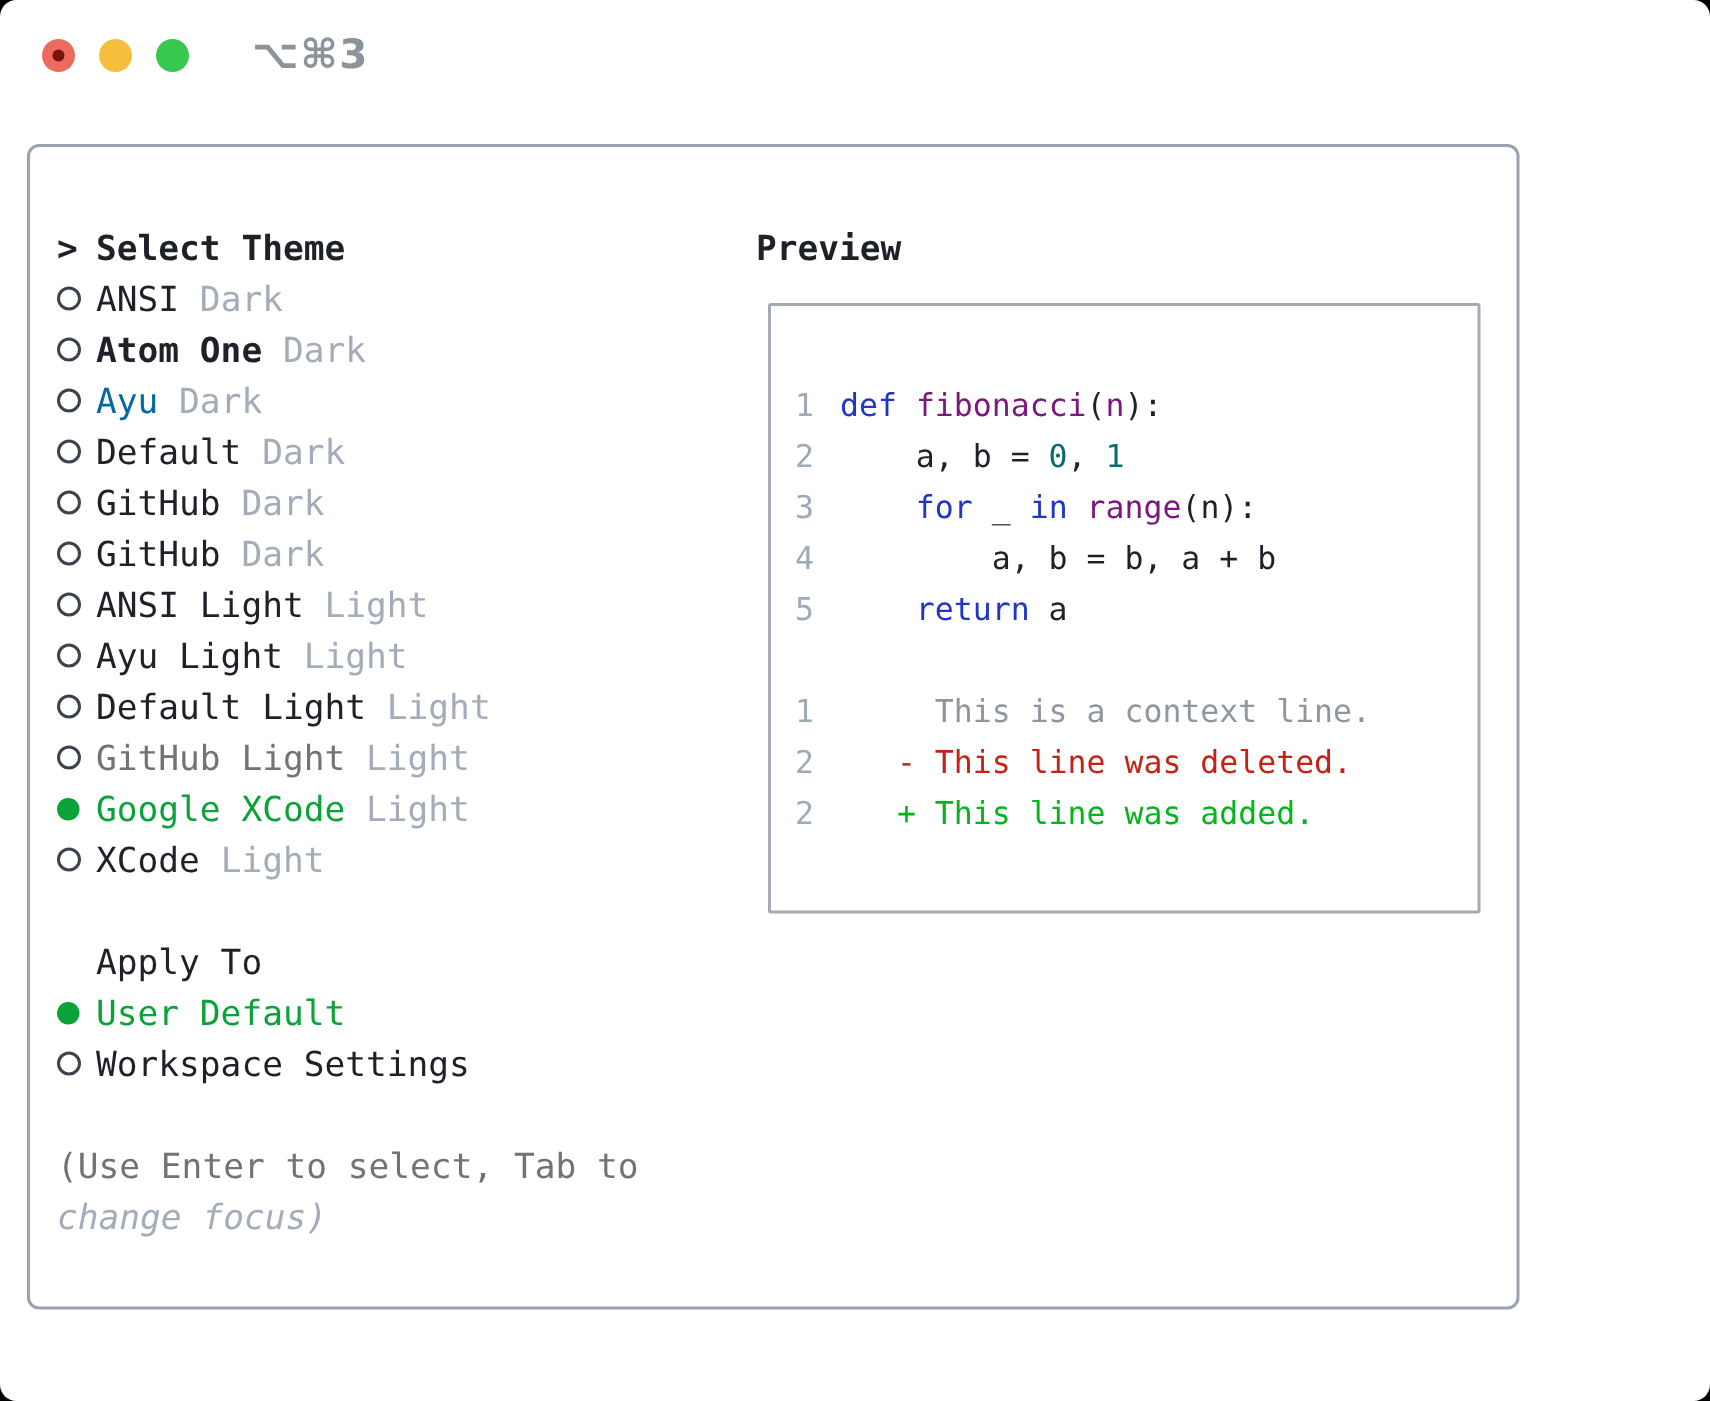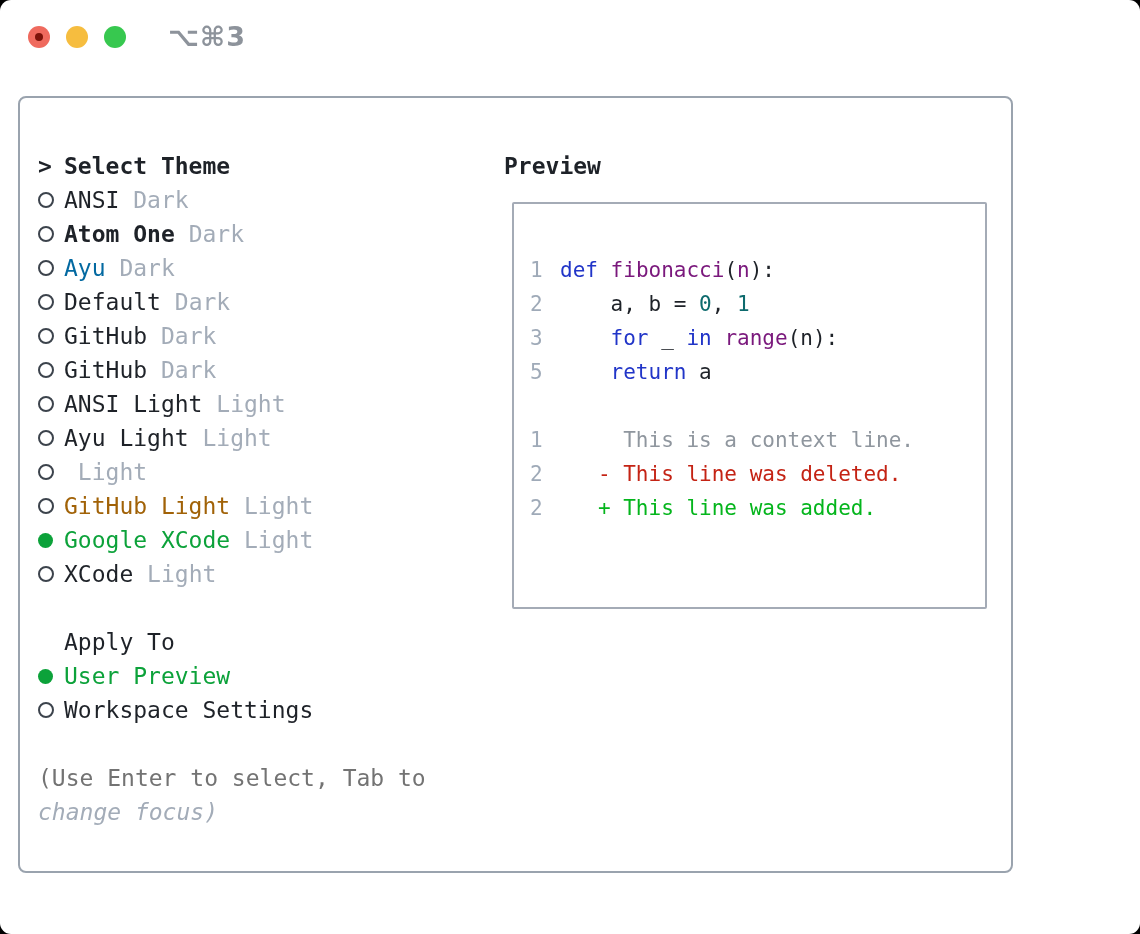--- a/index.html
+++ b/index.html
@@ -67,53 +67,54 @@
 
       <div id="theme-list">
           <div class="row"><span class="marker"><span class="radio"></span></span><span style="color: rgb(30, 34, 40);">ANSI</span><span style="color: rgb(163, 172, 184);"> Dark</span></div>
           <div class="row"><span class="marker"><span class="radio"></span></span><span style="color: rgb(30, 34, 40); font-weight: bold;">Atom One</span><span style="color: rgb(163, 172, 184);"> Dark</span></div>
           <div class="row"><span class="marker"><span class="radio"></span></span><span style="color: #0369a1;">Ayu</span><span style="color: rgb(163, 172, 184);"> Dark</span></div>
           <div class="row"><span class="marker"><span class="radio"></span></span><span style="color: rgb(30, 34, 40);">Default</span><span style="color: rgb(163, 172, 184);"> Dark</span></div>
           <div class="row"><span class="marker"><span class="radio"></span></span><span style="color: rgb(30, 34, 40);">GitHub</span><span style="color: rgb(163, 172, 184);"> Dark</span></div>
           <div class="row"><span class="marker"><span class="radio"></span></span><span style="color: rgb(30, 34, 40);">GitHub</span><span style="color: rgb(163, 172, 184);"> Dark</span></div>
           <div class="row"><span class="marker"><span class="radio"></span></span><span style="color: rgb(30, 34, 40);">ANSI Light</span><span style="color: rgb(163, 172, 184);"> Light</span></div>
           <div class="row"><span class="marker"><span class="radio"></span></span><span style="color: rgb(30, 34, 40); text-align: center;">Ayu Light</span><span style="color: rgb(163, 172, 184);"> Light</span></div>
-          <div class="row"><span class="marker"><span class="radio"></span></span><span style="color: rgb(163, 172, 184);"> Light</span></div>
-          <div class="row"><span class="marker"><span class="radio"></span></span><span style="color: #a16207;">GitHub Light</span><span style="color: rgb(163, 172, 184);"> Light</span></div>
+          <div class="row"><span class="marker"><span class="radio"></span></span><span style="color: rgb(30, 34, 40);">Default Light</span><span style="color: rgb(163, 172, 184);"> Light</span></div>
+          <div class="row"><span class="marker"><span class="radio"></span></span><span style="color: #737373;">GitHub Light</span><span style="color: rgb(163, 172, 184);"> Light</span></div>
           <div class="row"><span class="marker"><span class="radio-selected" style="background: rgb(12, 162, 58);"></span></span><span style="color: rgb(12, 162, 58);">Google XCode</span><span style="color: rgb(163, 172, 184);"> Light</span></div>
           <div class="row"><span class="marker"><span class="radio"></span></span><span style="color: rgb(30, 34, 40);">XCode</span><span style="color: rgb(163, 172, 184);"> Light</span></div>
         </div>
 
       <div class="spacer"></div>
 
       <div class="row">
         <span class="marker"></span>
         <span>Apply To</span>
       </div>
 
       <div id="apply-list">
-          <div class="row"><span class="marker"><span class="radio-selected" style="background: rgb(12, 162, 58);"></span></span><span style="color: rgb(12, 162, 58);">User Preview</span></div>
+          <div class="row"><span class="marker"><span class="radio-selected" style="background: rgb(12, 162, 58);"></span></span><span style="color: rgb(12, 162, 58);">User Default</span></div>
           <div class="row"><span class="marker"><span class="radio"></span></span><span style="color: rgb(30, 34, 40);">Workspace Settings</span></div>
         </div>
 
       <div class="spacer"></div>
 
       <div class="hint">
         <div style="color: #737373;">(Use Enter to select, Tab to</div>
         <div style="color: rgb(163, 172, 184); font-style: italic;">change focus)</div>
       </div>
     </div>
 
     <div class="preview-title">Preview</div>
 
     <div class="preview-box">
       <div id="code-lines">
           <div class="code-line"><span class="lnum" style="color: rgb(159, 170, 184);">1</span><span style="color: rgb(33, 53, 200);">def</span><span style="color: rgb(30, 34, 40);"> </span><span style="color: rgb(122, 24, 124);">fibonacci</span><span style="color: rgb(30, 34, 40);">(</span><span style="color: rgb(122, 24, 124);">n</span><span style="color: rgb(30, 34, 40);">):</span></div>
           <div class="code-line"><span class="lnum" style="color: rgb(159, 170, 184);">2</span><span style="color: rgb(30, 34, 40); text-align: center;">    a, b = </span><span style="color: rgb(13, 106, 109);">0</span><span style="color: rgb(30, 34, 40);">, </span><span style="color: rgb(13, 106, 109);">1</span></div>
           <div class="code-line"><span class="lnum" style="color: rgb(159, 170, 184);">3</span><span style="color: rgb(30, 34, 40);">    </span><span style="color: rgb(33, 53, 200);">for</span><span style="color: rgb(30, 34, 40);"> _ </span><span style="color: rgb(33, 53, 200);">in</span><span style="color: rgb(30, 34, 40);"> </span><span style="color: rgb(122, 24, 124);">range</span><span style="color: rgb(30, 34, 40);">(n):</span></div>
+          <div class="code-line"><span class="lnum" style="color: rgb(159, 170, 184);">4</span><span style="color: rgb(30, 34, 40);">        a, b = b, a + b</span></div>
           <div class="code-line"><span class="lnum" style="color: rgb(159, 170, 184);">5</span><span style="color: rgb(30, 34, 40);">    </span><span style="color: rgb(33, 53, 200);">return</span><span style="color: rgb(30, 34, 40);"> a</span></div>
         </div>
       <div class="code-spacer"></div>
       <div id="diff-lines">
           <div class="code-line"><span class="lnum" style="color: rgb(159, 170, 184);">1</span><span style="color: rgb(143, 150, 158);">     This is a context line.</span></div>
           <div class="code-line"><span class="lnum" style="color: rgb(159, 170, 184);">2</span><span style="color: rgb(196, 35, 20);">   - This line was deleted.</span></div>
           <div class="code-line"><span class="lnum" style="color: rgb(159, 170, 184);">2</span><span style="color: rgb(4, 181, 28);">   + This line was added.</span></div>
         </div>
     </div>
 

